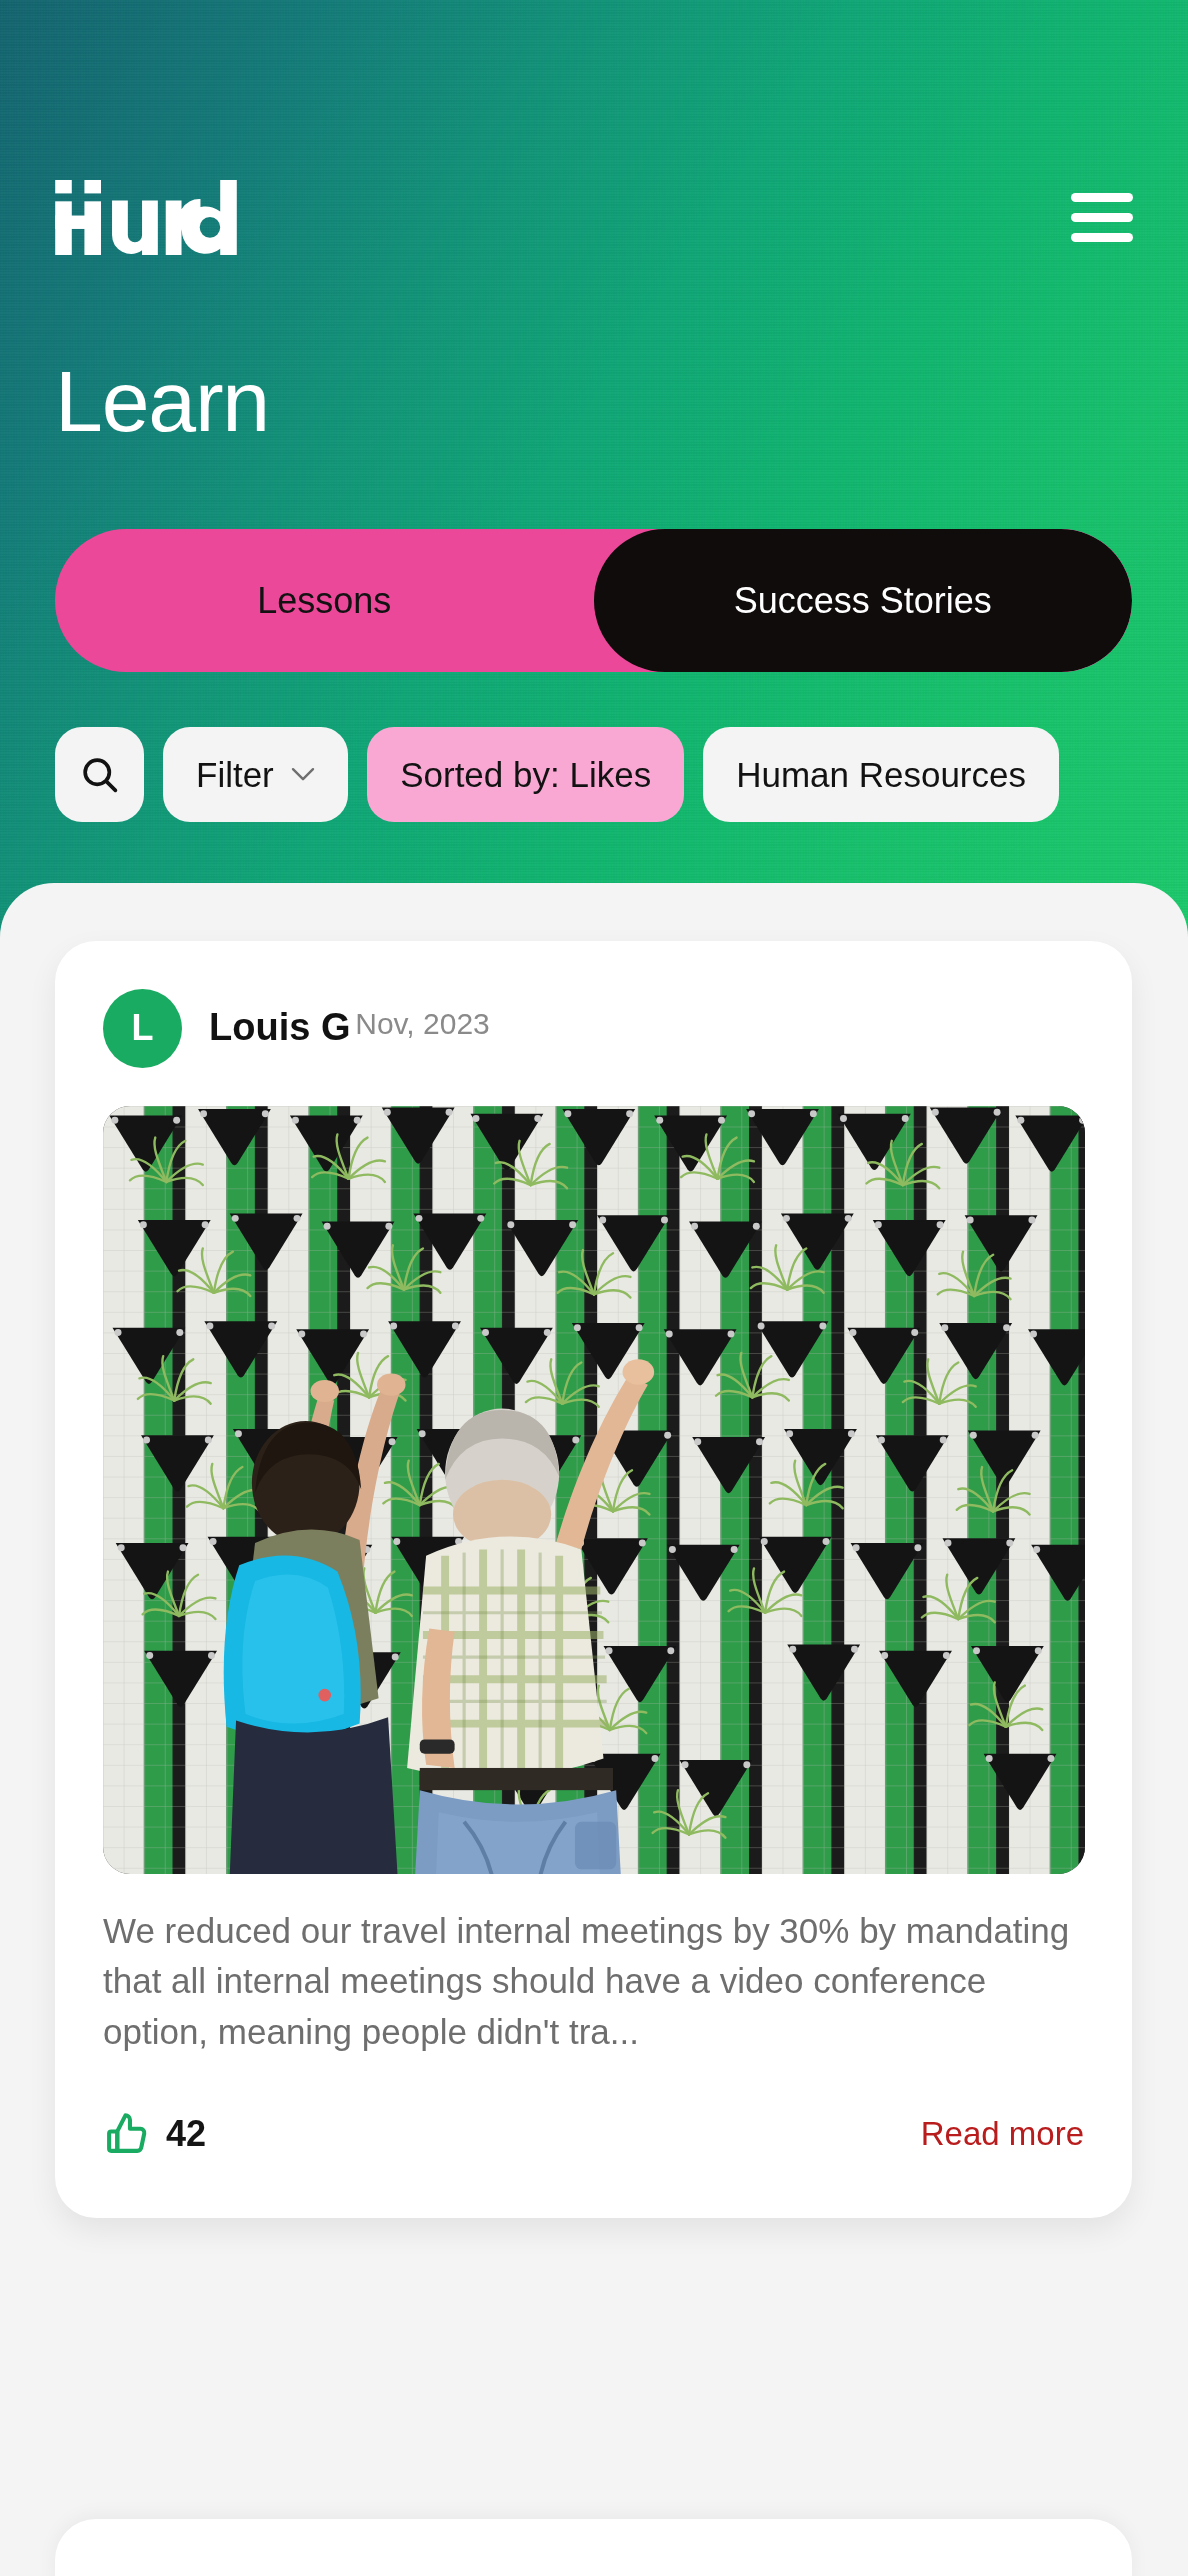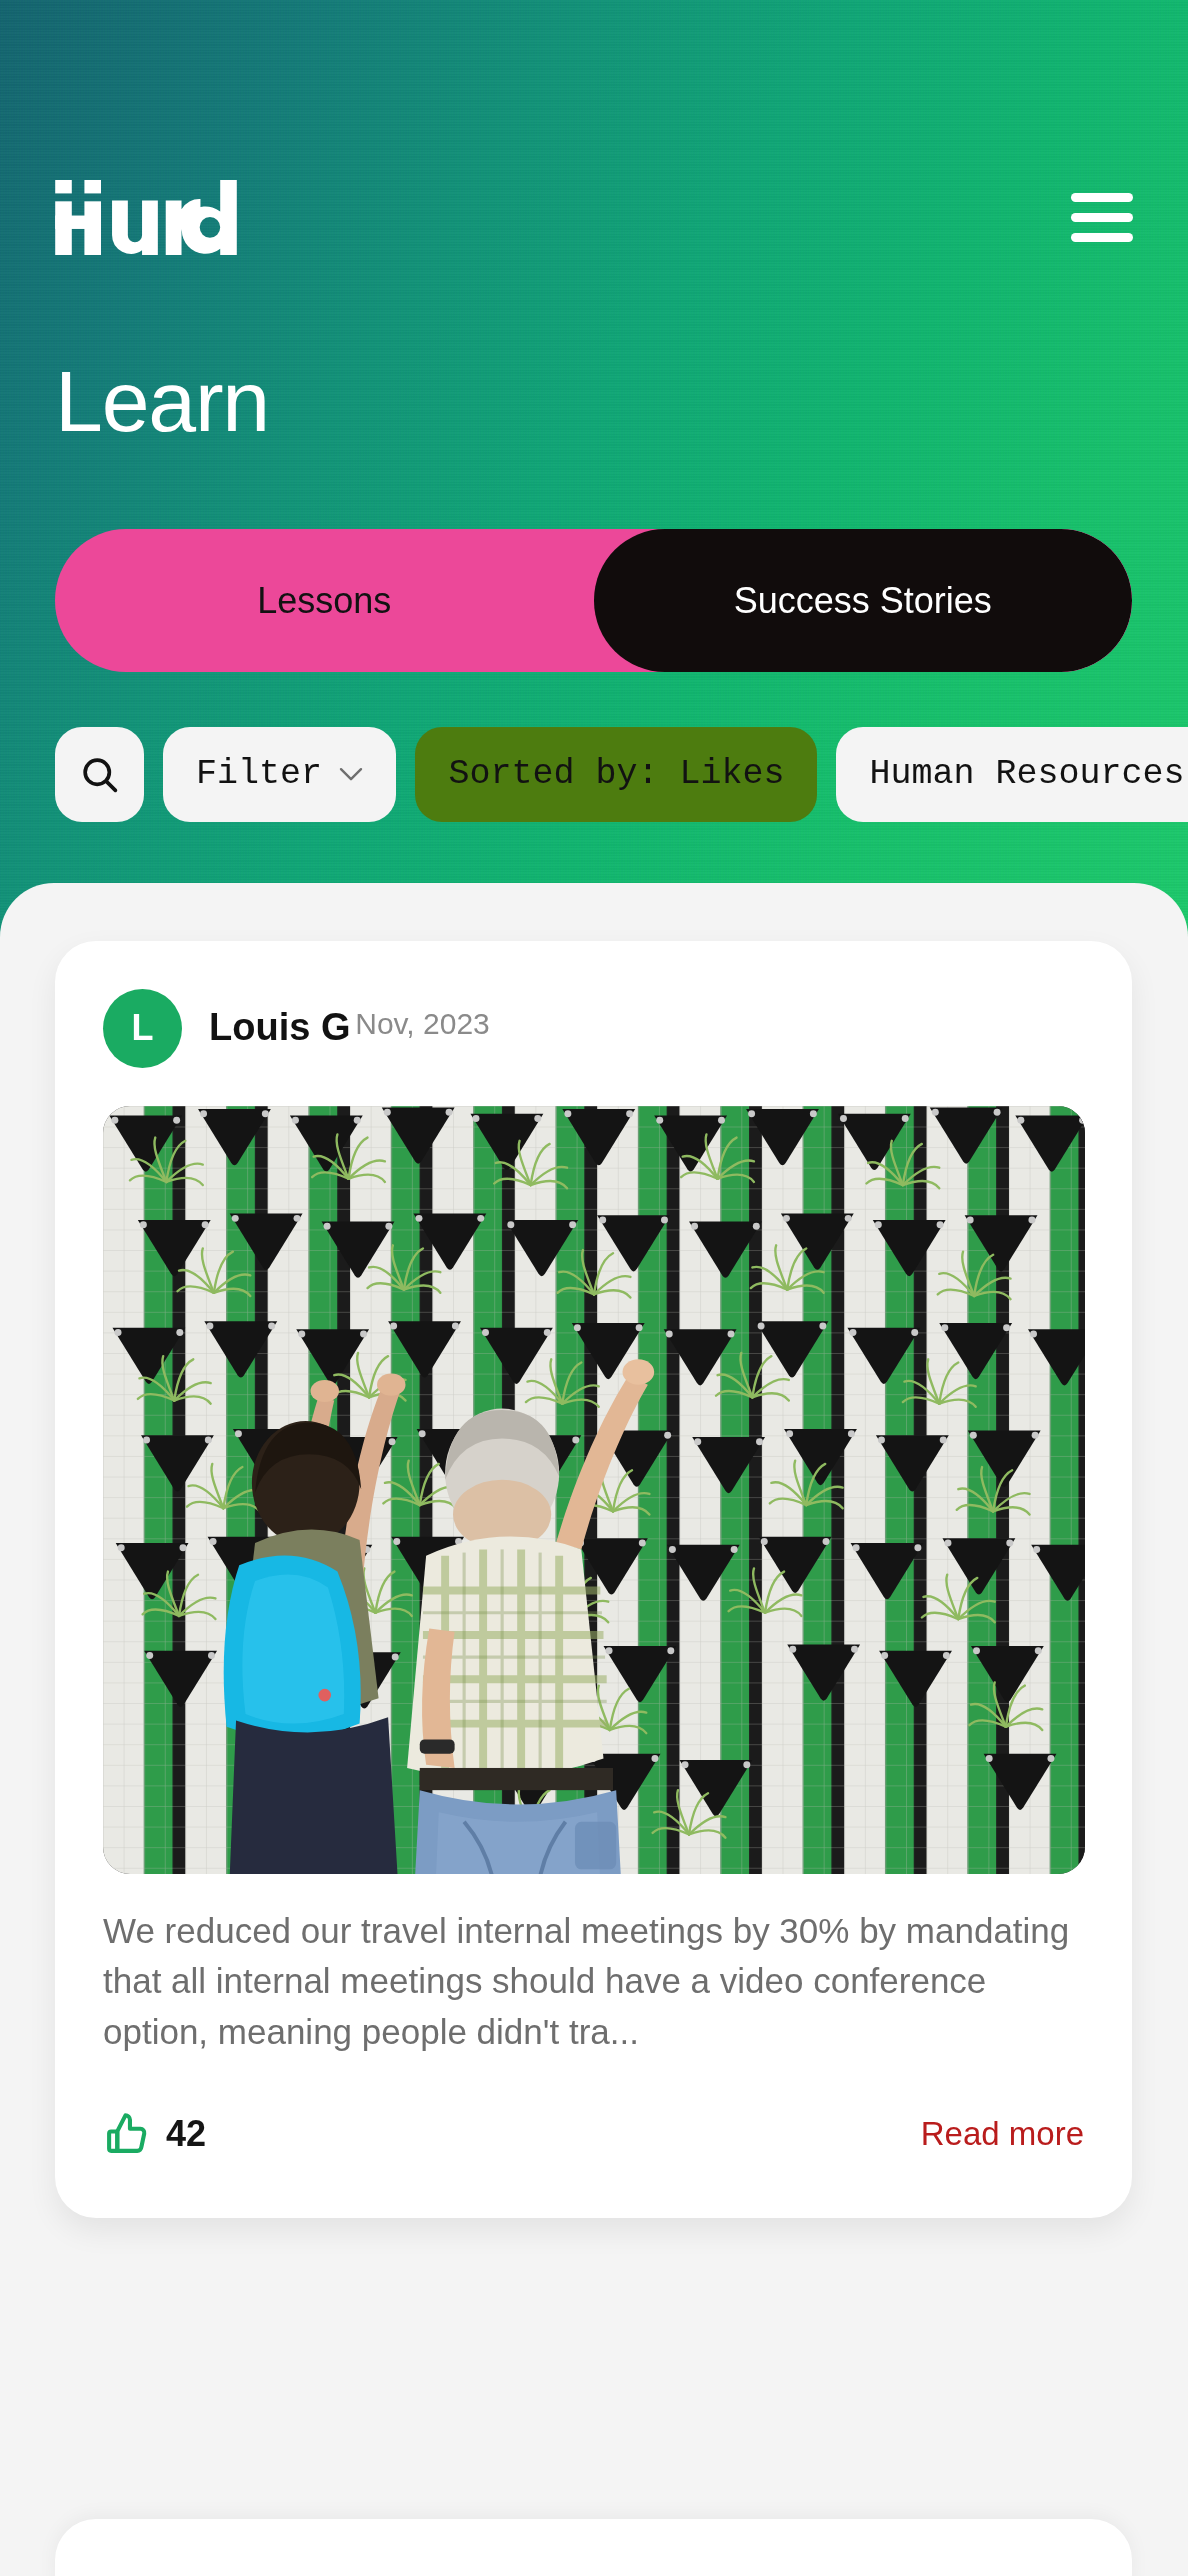--- a/index.html
+++ b/index.html
@@ -141,27 +141,26 @@
     align-items:center;
     justify-content:center;
     border-radius:27px;
     font-size:35px;
     color:#121212;
     padding:0 33px;
     background:#f4f4f4;
     cursor:pointer;
     flex:0 0 auto;
     user-select:none;
-    font-family:Liberation Mono, monospace;
   }
   .chip.search-chip {
     width:89px;
     padding:0;
   }
-  .chip.mint { background:#4d7c0f; }
+  .chip.mint { background:#f9a8d4; }
   .chip .label { line-height:1; }
   .chev {
     margin-left:17.4px;
     display:inline-block;
     width:24px; height:14.3px;
   }
   .chev svg { display:block; }
 
   .search-chip svg { display:block; }
 

